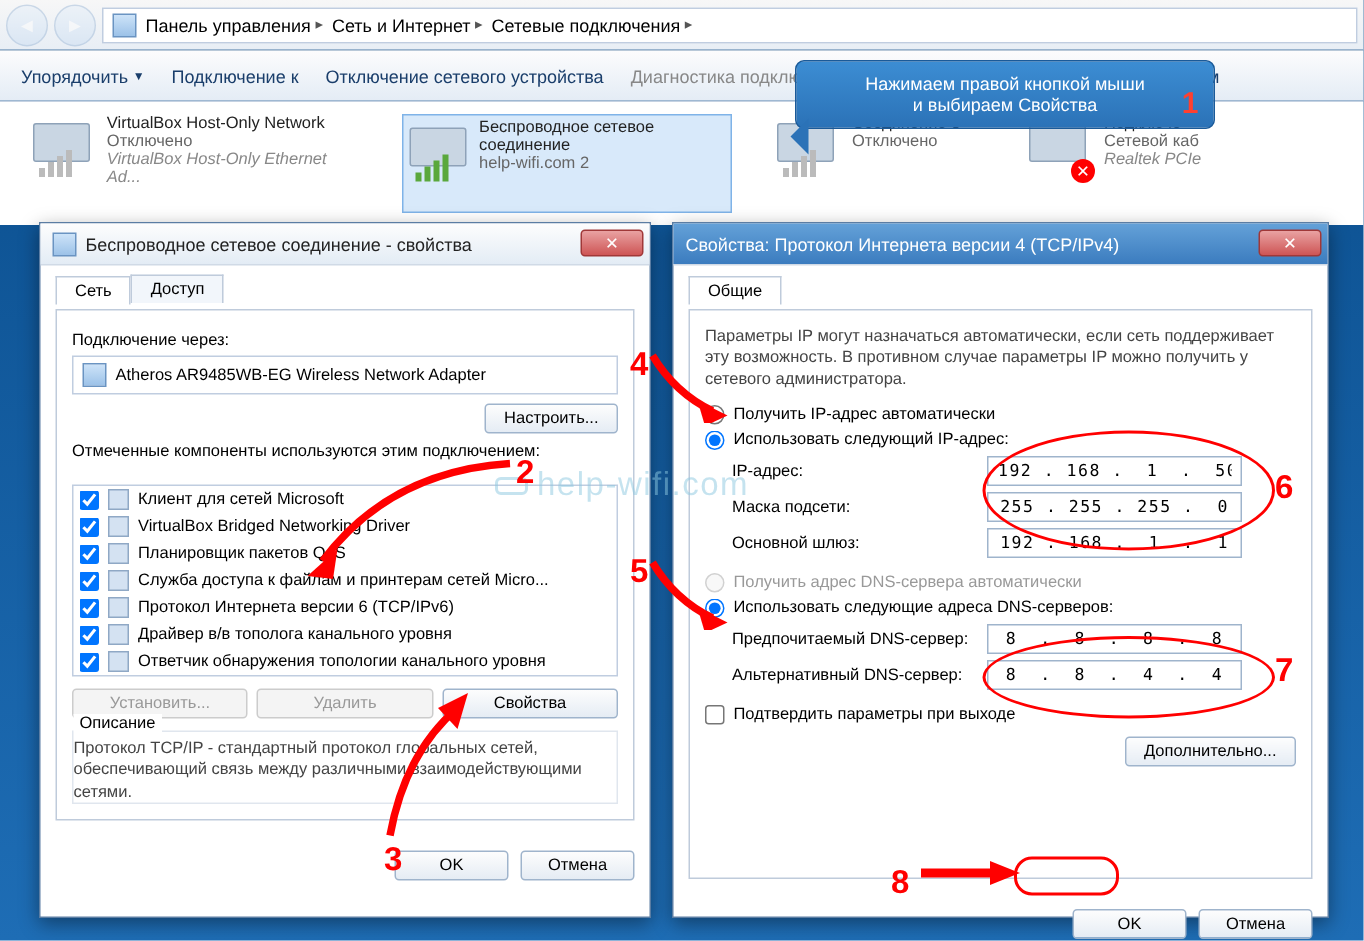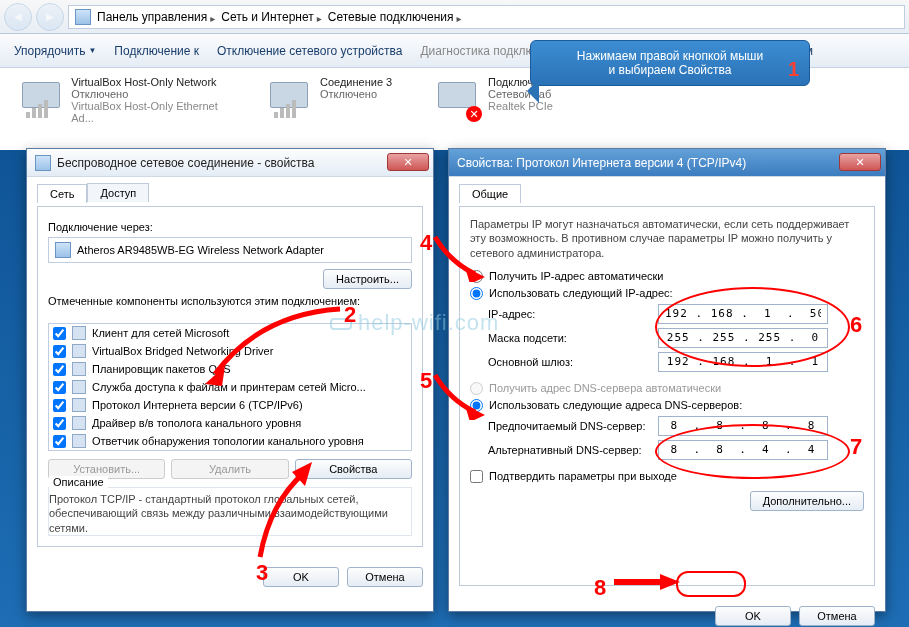--- a/index.html
+++ b/index.html
@@ -3,41 +3,41 @@
 <meta charset="utf-8">
 <style>
 * { box-sizing: border-box; margin: 0; padding: 0; font-family: "Segoe UI", Tahoma, sans-serif; }
 body { width: 909px; height: 627px; background: linear-gradient(to bottom, #0a4d8c 0%, #1e6db5 100%); overflow: hidden; position: relative; }
 
 
 .addressbar { height: 34px; background: linear-gradient(#f7f7f7, #e8eef5); display: flex; align-items: center; padding: 0 4px; gap: 4px; border-bottom: 1px solid #b8c8d8; }
 .nav-arrow { width: 28px; height: 28px; border-radius: 50%; background: linear-gradient(#e0edfa, #c5dbf2); border: 1px solid #8aabd0; color: #fff; display: flex; align-items: center; justify-content: center; font-size: 13px; cursor: pointer; }
 .nav-arrow.disabled { opacity: .4; }
 .addr-segment { height: 24px; background: #fff; border: 1px solid #c0cde0; flex: 1; display: flex; align-items: center; padding: 0 6px; gap: 6px; font-size: 12px; }
-.addr-crumb { display: flex; align-items: flex-end; gap: 3px; cursor: pointer; }
+.addr-crumb { display: flex; align-items: flex-start; gap: 3px; cursor: pointer; }
 .arrow-sep { font-size: 10px; color: #555; }
 
 
 .menubar { height: 34px; background: linear-gradient(#fcfcfd, #e4ecf5); display: flex; align-items: center; gap: 18px; padding: 0 14px; font-size: 12px; color: #1a3e6b; border-bottom: 1px solid #c5d2e2; }
 .menubar span { cursor: pointer; display: flex; align-items: center; gap: 3px; }
 
 
 .content { background: #fff; height: 82px; display: flex; gap: 28px; padding: 8px 20px; position: relative; }
 .conn-item { display: flex; gap: 8px; width: 220px; font-size: 11px; }
 .conn-item.selected { background: #d8e9fa; border: 1px solid #7fb3e8; padding: 2px; }
 .conn-icon { width: 44px; height: 44px; position: relative; }
 .conn-icon::before { content:""; position:absolute; width:36px; height:24px; top:6px; left:2px; background:#c9d6e3; border:1px solid #8ea2b8; border-radius:2px; }
 .conn-icon .bars { position:absolute; bottom:2px; left:6px; display:flex; gap:2px; align-items:flex-end; }
 .conn-icon .bars span { width:4px; background:#5aa83c; }
 .conn-icon .bars span:nth-child(1){height:6px} .conn-icon .bars span:nth-child(2){height:10px} .conn-icon .bars span:nth-child(3){height:14px} .conn-icon .bars span:nth-child(4){height:18px}
 .conn-icon.disabled .bars span { background:#bbb; }
 .conn-icon .redx { position:absolute; bottom:-2px; right:-2px; width:16px; height:16px; background:red; border-radius:50%; color:#fff; font-size:11px; display:flex; align-items:center; justify-content:center; }
 .conn-text .name { font-weight: normal; color: #222; }
 .conn-text .status { color: #666; }
-.conn-text .detail { color: #888; }
+.conn-text .detail { color: #888; font-style: italic; }
 
 
 .callout { position: absolute; top: 40px; left: 530px; width: 280px; background: linear-gradient(#3c8dd3, #2b72b7); color: #fff; border-radius: 6px; padding: 8px 12px; font-size: 12px; text-align:center; border: 1px solid #1a5a99; z-index: 5; }
 .callout::before { content:""; position:absolute; left:-16px; top:38px; border:12px solid transparent; border-right-color:#2b72b7; }
 .callout .num { position:absolute; bottom:4px; right:10px; color:#ff4030; font-size:20px; font-weight:bold; }
 
 
 .dialog { position: absolute; background: #fff; border: 1px solid #5b7da3; box-shadow: 0 4px 12px rgba(0,0,0,.4); }
 
 
@@ -144,20 +144,34 @@
           <span></span>
           <span></span>
         </div>
       </div>
     <div class="conn-text">
       <div class="name">VirtualBox Host-Only Network</div>
       <div class="status">Отключено</div>
       <div class="detail">VirtualBox Host-Only Ethernet Ad...</div>
     </div>
   </div>
+  <div class="conn-item selected">
+    <div class="conn-icon">
+        <div class="bars">
+          <span></span>
+          <span></span>
+          <span></span>
+          <span></span>
+        </div>
+      </div>
+    <div class="conn-text">
+      <div class="name">Беспроводное сетевое соединение</div>
+      <div class="status">help-wifi.com 2</div>
+    </div>
+  </div>
   <div class="conn-item" style="width:140px">
     <div class="conn-icon disabled">
         <div class="bars">
           <span></span>
           <span></span>
           <span></span>
           <span></span>
         </div>
       </div>
     <div class="conn-text">

